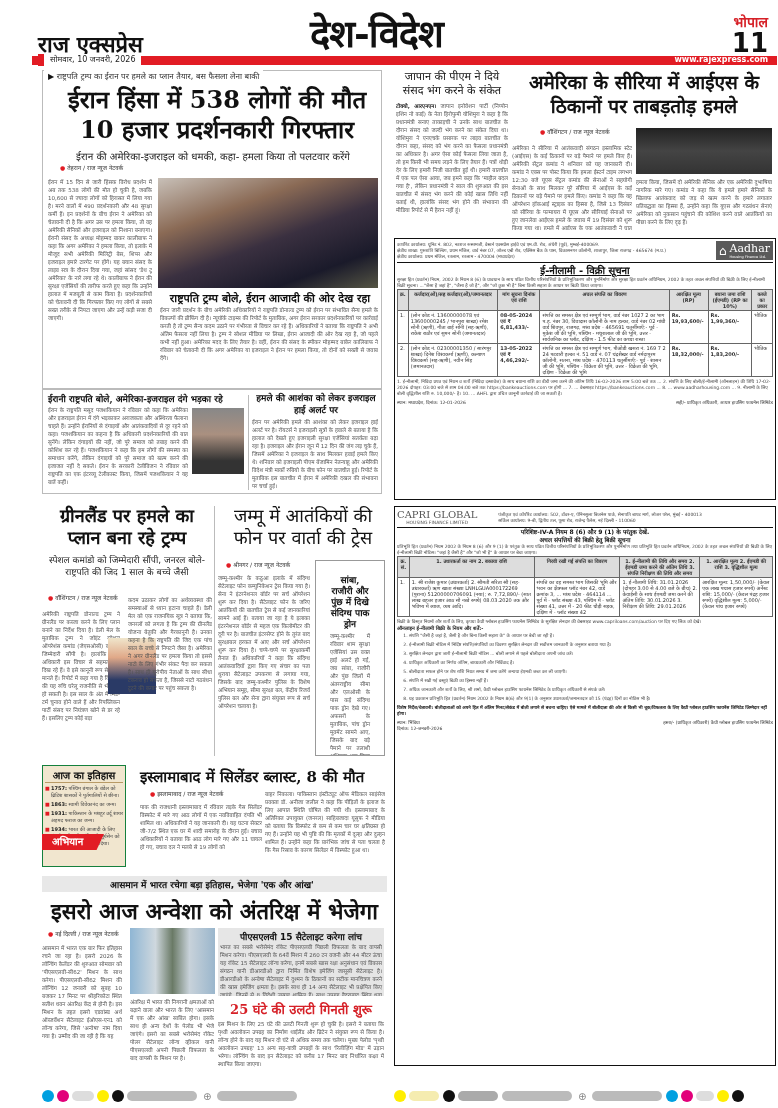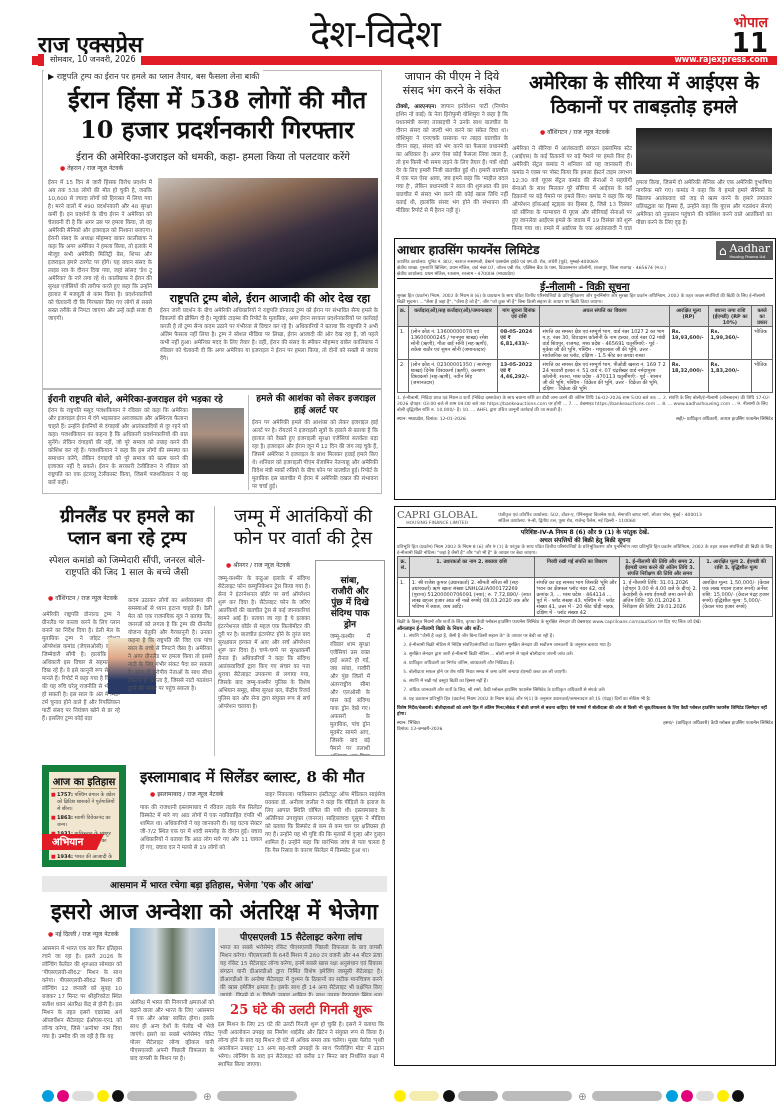--- a/index.html
+++ b/index.html
@@ -1,19 +1,19 @@
 <!DOCTYPE html>
 <html><head>
 <meta charset="utf-8">
 <style>
 *{box-sizing:border-box;margin:0;padding:0}
 body{width:778px;height:1108px;background:#fff;font-family:"DejaVu Sans",sans-serif;color:#222;position:relative;overflow:hidden}
 .abs{position:absolute}
 .masthead-left{left:38px;top:28px;font-family:"DejaVu Serif",serif;font-weight:bold;font-size:22px;color:#111}
-.section-title{left:310px;top:6px;font-family:"DejaVu Serif",serif;font-weight:normal;font-size:38px;color:#111;letter-spacing:-1px}
+.section-title{left:310px;top:6px;font-family:"DejaVu Serif",serif;font-weight:bold;font-size:38px;color:#111;letter-spacing:-1px}
 .city{right:10px;top:12px;color:#d62027;font-weight:bold;font-size:14px}
 .pageno{right:10px;top:28px;font-weight:bold;font-size:26px;color:#111}
 .redbar{left:32px;top:56px;width:745px;height:9px;background:#e21c24}
 .datebox{left:38px;top:54px;background:#fff;padding:0 6px;font-size:8px;height:12px;line-height:12px;color:#222;border-left:6px solid #e21c24}
 .url{right:10px;top:55px;font-size:8px;color:#fff;font-weight:bold;line-height:10px}
 .body-text{font-size:5.5px;line-height:8px;color:#555;text-align:justify}
 .byline{font-size:6px;color:#333}
 .byline:before{content:"● ";color:#e21c24}
 .hl{font-family:"DejaVu Serif",serif;font-weight:bold;color:#111}
 .photo{background:linear-gradient(135deg,#6a4a3a,#2a2a3a 60%,#555);}
@@ -64,21 +64,21 @@
 <div class="abs" style="left:214px;top:506px;width:1px;height:250px;background:#bbb"></div>
 
 <div class="abs" style="left:218px;top:505px;width:170px;font-size:18px;line-height:22px;text-align:center;color:#111;font-family:'DejaVu Sans',sans-serif">जम्मू में आतंकियों की फोन पर वार्ता की ट्रेस</div>
 <div class="abs byline" style="left:226px;top:561px">श्रीनगर / राज न्यूज नेटवर्क</div>
 <div class="abs body-text" style="left:218px;top:574px;width:92px;height:184px;overflow:hidden">जम्मू-कश्मीर के कठुआ इलाके में संदिग्ध सैटेलाइट फोन कम्युनिकेशन ट्रेस किया गया है। सेना ने इंटरनेशनल बॉर्डर पर सर्च ऑपरेशन शुरू कर दिया है। सैटेलाइट फोन के जरिए आतंकियों की बातचीत ट्रेस से कई जानकारियां सामने आई हैं। बताया जा रहा है ये इलाका इंटरनेशनल बॉर्डर से महज एक किलोमीटर की दूरी पर है। बातचीत इंटरसेप्ट होने के तुरंत बाद सुरक्षाबल हरकत में आए और सर्च ऑपरेशन शुरू कर दिया है। चप्पे-चप्पे पर सुरक्षाकर्मी तैनात हैं। अधिकारियों ने कहा कि संदिग्ध आतंकवादियों द्वारा किए गए संचार का पता थुराया सैटेलाइट उपकरण से लगाया गया, जिसके बाद जम्मू-कश्मीर पुलिस के विशेष अभियान समूह, सीमा सुरक्षा बल, केंद्रीय रिजर्व पुलिस बल और सेना द्वारा संयुक्त रूप से सर्च ऑपरेशन चलाया है।</div>
 <div class="abs box" style="left:315px;top:560px;width:70px;height:196px;padding:14px;overflow:hidden">
   <div class="hl" style="font-size:9px;line-height:11px;text-align:center">सांबा, राजौरी और पुंछ में दिखे संदिग्ध पाक ड्रोन</div>
   <div class="body-text" style="margin-top:2px">जम्मू-कश्मीर में रविवार शाम सुरक्षा एजेंसियां उस वक्त हाई अलर्ट हो गईं, जब सांबा, राजौरी और पुंछ जिलों में अंतरराष्ट्रीय सीमा और एलओसी के पास कई संदिग्ध पाक ड्रोन देखे गए। अफसरों के मुताबिक, पांच ड्रोन मूवमेंट सामने आए, जिसके बाद बड़े पैमाने पर तलाशी अभियान शुरू किया गया। सभी उड़ने वाली वस्तुएं सीमा पार से भारतीय हवाई क्षेत्र में दाखिल हुईं, कुछ देर तक संवेदनशील इलाकों के ऊपर मंडराती रहीं और फिर पाक की ओर लौट गईं। आशंका जताई जा रही है कि ड्रोन के जरिए हथियार या प्रतिबंधित सामग्री गिराने की कोशिश की गई हो सकती है।</div>
 </div>
 
-<div class="abs" style="left:42px;top:765px;width:84px;height:102px;background:#f1e6cf;border:7px solid #15803d;padding:2px;overflow:hidden">
+<div class="abs" style="left:42px;top:765px;width:84px;height:102px;background:#f1e6cf;border:1px solid #15803d;padding:2px;overflow:hidden">
   <div class="hl" style="font-size:10px;text-align:center;border-bottom:1px solid #b89a66;margin-bottom:2px">आज का इतिहास</div>
   <div id="history-list">
       <div style="font-size: 5px; line-height: 7px; color: rgb(68, 68, 68); margin-bottom: 2px; padding-left: 6px; position: relative;"><span style="position: absolute; left: 0px; color: rgb(226, 28, 36); font-size: 5px;">■</span><b style="color: rgb(34, 34, 34);">1757:</b><span> पश्चिम बंगाल के बंडेल को ब्रिटिश शासकों ने पुर्तगालियों से छीना।</span></div>
       <div style="font-size: 5px; line-height: 7px; color: rgb(68, 68, 68); margin-bottom: 2px; padding-left: 6px; position: relative;"><span style="position: absolute; left: 0px; color: rgb(226, 28, 36); font-size: 5px;">■</span><b style="color: rgb(34, 34, 34);">1863:</b><span> स्वामी विवेकानंद का जन्म।</span></div>
       <div style="font-size: 5px; line-height: 7px; color: rgb(68, 68, 68); margin-bottom: 2px; padding-left: 6px; position: relative;"><span style="position: absolute; left: 0px; color: rgb(226, 28, 36); font-size: 5px;">■</span><b style="color: rgb(34, 34, 34);">1931:</b><span> पाकिस्तान के मशहूर उर्दू शायर अहमद फराज का जन्म।</span></div>
       <div style="font-size: 5px; line-height: 7px; color: rgb(68, 68, 68); margin-bottom: 2px; padding-left: 6px; position: relative;"><span style="position: absolute; left: 0px; color: rgb(226, 28, 36); font-size: 5px;">■</span><b style="color: rgb(34, 34, 34);">1934:</b><span> भारत की आजादी के लिए संघर्ष करने वाले क्रांतिकारी सूर्यसेन को अंग्रेजों ने फांसी पर लटका दिया।</span></div>
     </div>
 </div>
 
 <div class="abs" style="left:140px;top:766px;width:245px;font-size:15px;font-weight:bold;color:#111;font-family:'DejaVu Serif',serif">इस्लामाबाद में सिलेंडर ब्लास्ट, 8 की मौत</div>
@@ -106,21 +106,20 @@
 
 <div class="abs hl" style="left:512px;top:70px;width:264px;font-size:19px;line-height:24px;text-align:center">अमेरिका के सीरिया में आईएस के ठिकानों पर ताबड़तोड़ हमले</div>
 <div class="abs byline" style="left:540px;top:128px">वॉशिंगटन / राज न्यूज नेटवर्क</div>
 <div class="abs body-text" style="left:512px;top:144px;width:120px;height:86px;overflow:hidden">अमेरिका ने सीरिया में आतंकवादी संगठन इस्लामिक स्टेट (आईएस) के कई ठिकानों पर बड़े पैमाने पर हमले किए हैं। अमेरिकी सेंट्रल कमांड ने शनिवार को यह जानकारी दी। कमांड ने एक्स पर पोस्ट किया कि हमला ईस्टर्न टाइम लगभग 12:30 बजे यूएस सेंट्रल कमांड की सेनाओं ने सहयोगी सेनाओं के साथ मिलकर पूरे सीरिया में आईएस के कई ठिकानों पर बड़े पैमाने पर हमले किए। कमांड ने कहा कि यह ऑपरेशन हॉकआई स्ट्राइक का हिस्सा है, जिसे 13 दिसंबर को सीरिया के पल्मायरा में यूएस और सीरियाई सेनाओं पर हुए जानलेवा आईएस हमले के जवाब में 19 दिसंबर को शुरू किया गया था। हमले में आईएस के एक आतंकवादी ने घात लगाकर</div>
 <div class="abs photo" style="left:636px;top:128px;width:136px;height:46px;background:linear-gradient(180deg,#222 0%,#444 50%,#333 100%)"></div>
 <div class="abs body-text" style="left:636px;top:178px;width:136px;height:52px;overflow:hidden">हमला किया, जिसमें दो अमेरिकी सैनिक और एक अमेरिकी दुभाषिया नागरिक मारे गए। कमांड ने कहा कि ये हमले हमारे सैनिकों के खिलाफ आतंकवाद को जड़ से खत्म करने के हमारे लगातार प्रतिबद्धता का हिस्सा हैं, उन्होंने कहा कि यूएस और गठबंधन सेनाएं अमेरिका को नुकसान पहुंचाने की कोशिश करने वाले आतंकियों का पीछा करने के लिए दृढ़ हैं।</div>
 
 <div class="abs" style="left:394px;top:238px;width:382px;height:262px;border:1.5px solid #111;padding:2px;overflow:hidden">
   <div style="display:flex;justify-content:space-between;align-items:flex-start">
     <div>
-      <div class="ad-title" style="font-size:12px">आधार हाउसिंग फायनेंस लिमिटेड</div>
       <div style="font-size:4.5px;color:#444">कार्पोरेट कार्यालय: यूनिट नं. 802, नटराज रूस्तमजी, वेस्टर्न एक्सप्रेस हाईवे एवं एम.वी. रोड, अंधेरी (पूर्व), मुम्बई-400069.</div>
       <div style="font-size:4.5px;color:#444">क्षेत्रीय शाखा: गुरुशांति बिल्डिंग, प्रथम मंजिल, वार्ड नंबर 07, ओल्ड एबी रोड, एक्सिस बैंक के पास, विकासनगर कॉलोनी, शाजापुर, जिला राजगढ़ - 465674 (म.प्र.)</div>
       <div style="font-size:4.5px;color:#444">क्षेत्रीय कार्यालय: प्रथम मंजिल, रतलाम, रतलाम - 470004 (मध्यप्रदेश)</div>
     </div>
     <div style="background:#5a5a5a;color:#fff;padding:1px 3px;display:flex;align-items:center;gap:3px">
       <span style="font-size:12px">⌂</span>
       <div>
           <div style="font-size:11px;font-family:'DejaVu Serif',serif">Aadhar</div>
           <div style="font-size:3.5px">Housing Finance Ltd.</div>
         </div>

